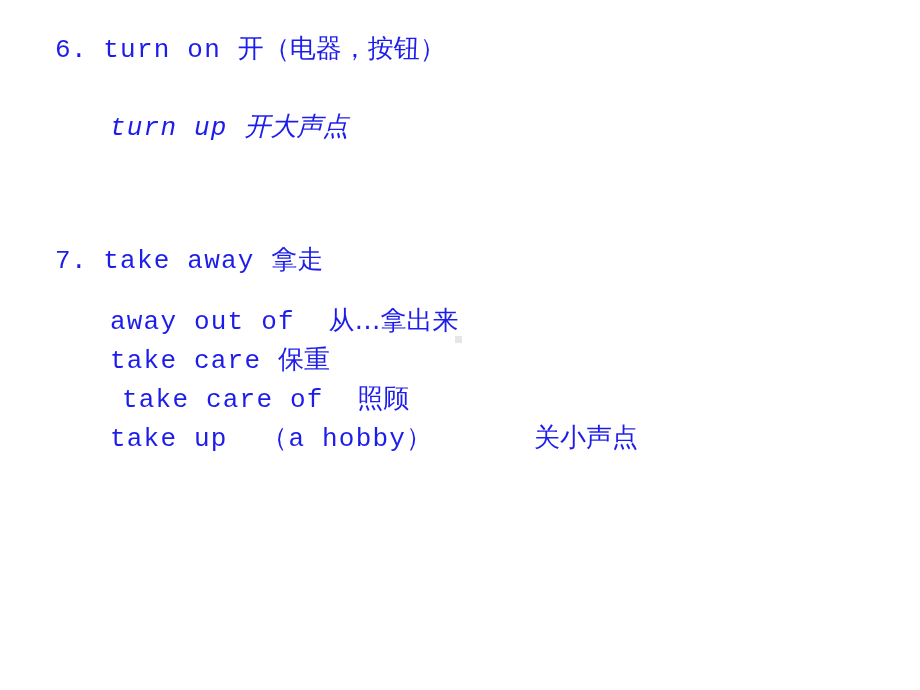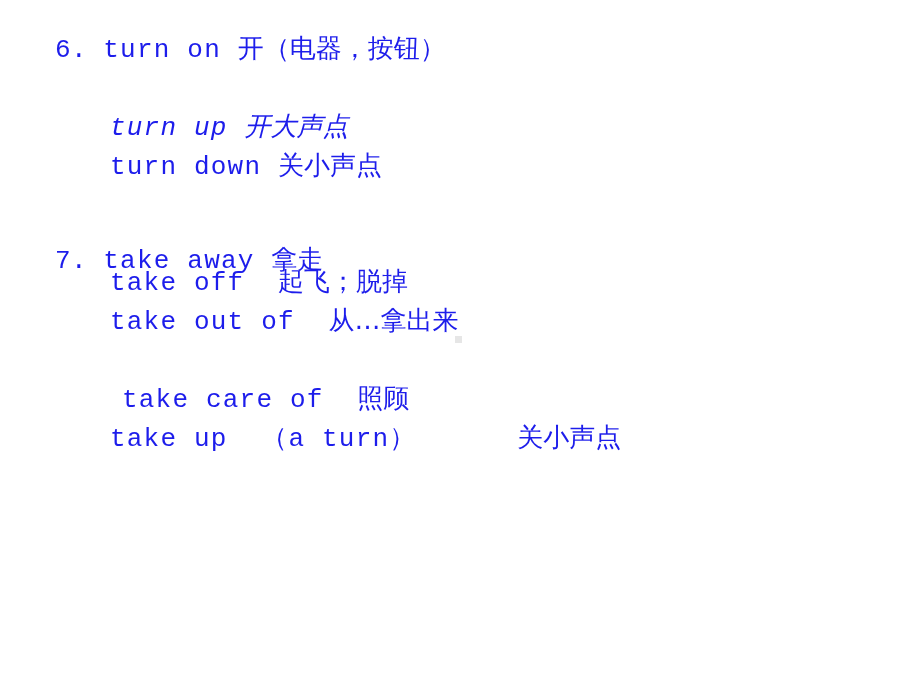--- a/index.html
+++ b/index.html
@@ -74,29 +74,28 @@
 <body>
 
 <div class="slide">
   <div class="content">
 
     <div class="line l1"><span class="num">6. </span><span class="en">turn on </span><span class="en"></span><span class="cn">开（电器，按钮）</span></div>
 
 
     <div class="line l3"><span class="num"></span><span class="en">turn up </span><span class="en"></span><span class="cn">开大声点</span></div>
 
-    <div class="line l4"><span class="num"></span><span class="en">turn down </span><span class="en"></span><span class="cn">关小声点</span></div>
 
     <div class="line l5"><span class="num">7. </span><span class="en">take away </span><span class="en"></span><span class="cn">拿走</span></div>
 
-    <div class="line l6"><span class="num"></span><span class="en">take off </span><span class="en"> </span><span class="cn">起飞；脱掉</span></div>
 
-    <div class="line l7"><span class="num"></span><span class="en">take out of </span><span class="en"> </span><span class="cn">从…拿出来</span></div>
+    <div class="line l7"><span class="num"></span><span class="en">away out of </span><span class="en"> </span><span class="cn">从…拿出来</span></div>
 
+    <div class="line l8"><span class="num"></span><span class="en">take care </span><span class="en"></span><span class="cn">保重</span></div>
 
     <div class="line l9"><span class="num"></span><span class="en">take care of </span><span class="en"> </span><span class="cn">照顾</span></div>
 
-    <div class="line l10"><span class="num"></span><span class="en">take up  （a turn）</span><span class="en">      </span><span class="cn">关小声点</span></div>
+    <div class="line l10"><span class="num"></span><span class="en">take up  （a hobby）</span><span class="en">      </span><span class="cn">关小声点</span></div>
 
     <div class="artifact"></div>
 
   </div>
 </div>
 
 </body></html>

